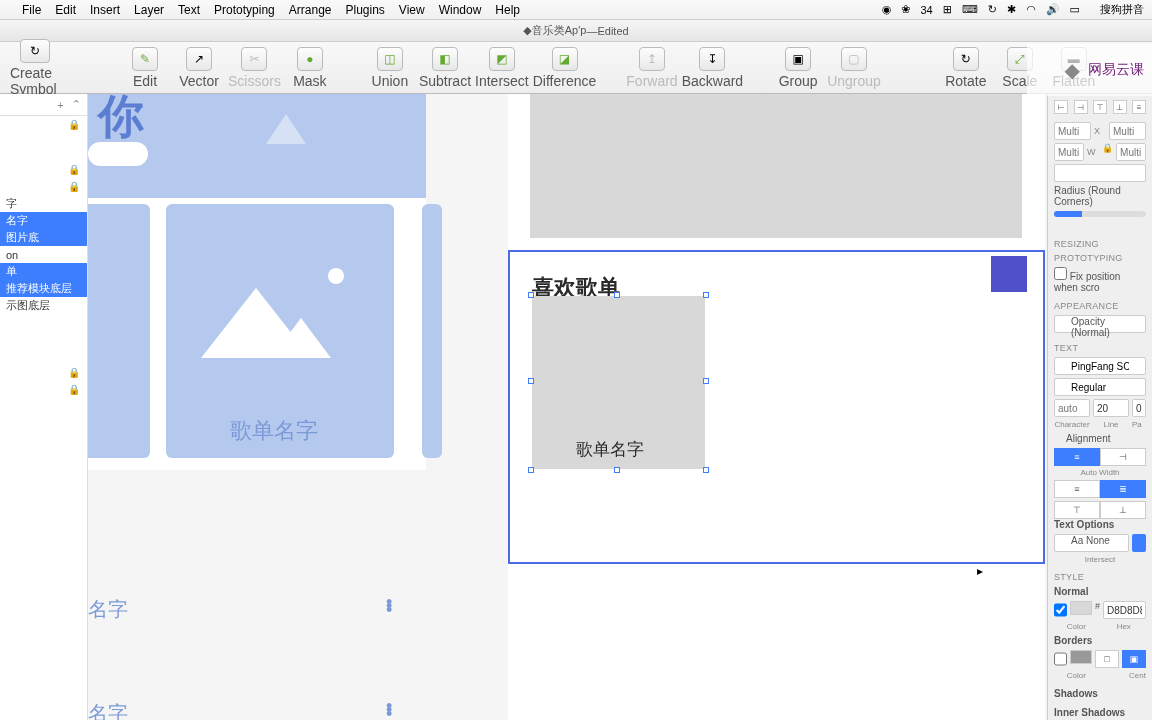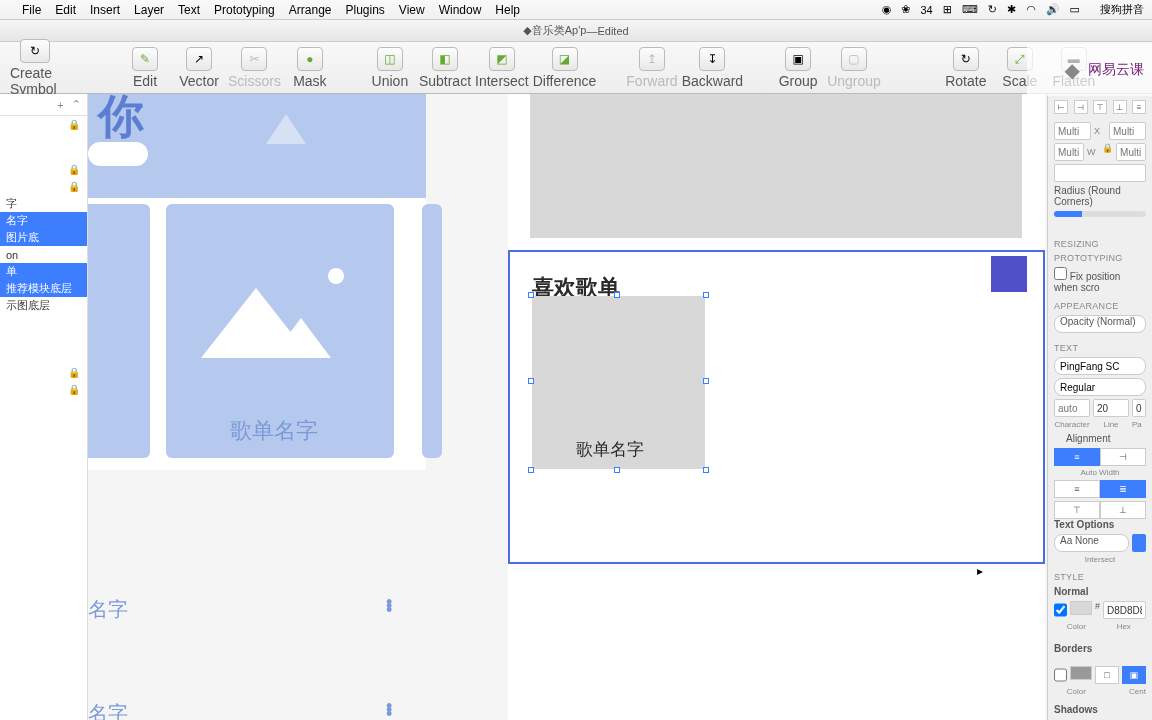--- a/index.html
+++ b/index.html
@@ -34,21 +34,21 @@
     .card-selected { position: absolute; left: 22px; top: 44px; width: 173px; height: 173px; background: #d8d8d8; }
     .card-text { position: absolute; left: 66px; top: 186px; font-size: 17px; color: #2a2a2a; }
     .sel-handle { position: absolute; width: 6px; height: 6px; background: #fff; border: 1px solid #3d7eff; }
     .right-panel { width: 105px; background: #efefef; border-left: 1px solid #ccc; font-size: 10px; color: #555; padding: 6px; overflow: hidden; }
     .rp-section { margin-bottom: 22px; }
     .rp-label { font-size: 9px; color: #888; text-transform: uppercase; margin-bottom: 4px; letter-spacing: 0.3px; }
     .rp-row { display: flex; gap: 3px; margin-bottom: 3px; }
     .rp-input { flex: 1; min-width: 0; height: 18px; background: #fff; border: 1px solid #ccc; border-radius: 2px; font-size: 10px; padding: 0 3px; color: #999; }
     .rp-input.dark { color: #333; }
     .rp-suffix { width: 12px; font-size: 9px; display: flex; align-items: center; color: #888; }
-    .rp-select { height: 18px; width: 100%; background: #fff; border: 1px solid #ccc; border-radius: 8px; font-size: 10px; padding: 0 5px; }
+    .rp-select { height: 18px; width: 100%; background: #fff; border: 1px solid #ccc; border-radius: 2px; font-size: 10px; padding: 0 16px; }
     .align-btns { display: flex; gap: 0; }
     .align-btn { flex: 1; height: 18px; border: 1px solid #ccc; background: #fff; display: flex; align-items: center; justify-content: center; font-size: 9px; }
     .align-btn.active { background: #3d7eff; color: #fff; border-color: #3d7eff; }
     .sub-label { font-size: 8px; color: #888; text-align: center; margin-top: 2px; }
     .swatch { width: 22px; height: 14px; border: 1px solid #ccc; background: #d8d8d8; }
     .pointer { position: absolute; left: 889px; top: 470px; font-size: 12px; }
     .right-cloud { position: absolute; right: 0; top: 44px; height: 52px; width: 125px; display: flex; align-items: center; justify-content: flex-end; gap: 8px; padding: 0 8px; font-size: 10px; color: #888; background: rgba(255,255,255,0.7); }
     .align-top-row { display: flex; gap: 2px; margin-bottom: 8px; justify-content: space-between; }
     .align-top-row span { width: 14px; height: 14px; border: 1px solid #ccc; display: flex; align-items: center; justify-content: center; font-size: 8px; background: #fff; }
     .dots-more { position: absolute; color: #7b99d8; font-size: 18px; display: flex; flex-direction: column; gap: 3px; line-height: 4px; }
@@ -347,21 +347,21 @@
     <div class="rp-row">
         <input type="checkbox" checked="" style="">
         <div class="swatch"></div>
         <span style="font-size:9px;">#</span>
         <input class="rp-input dark" value="D8D8D8" style="">
       </div>
     <div class="rp-row" style="font-size:8px;color:#888;">
         <span style="flex:1;text-align:center;">Color</span>
         <span style="flex:1;text-align:center;">Hex</span>
       </div>
-    <div style="font-size:10px;font-weight:600;margin:12px 0;">Borders</div>
+    <div style="font-size:10px;font-weight:600;margin:4px 0;">Borders</div>
     <div class="rp-row">
         <input type="checkbox" style="">
         <div class="swatch" style="background:#999;"></div>
         <div class="align-btn" style="width:18px;">□</div>
         <div class="align-btn active" style="width:18px;">▣</div>
       </div>
     <div class="rp-row" style="font-size:8px;color:#888;">
         <span style="flex:1;text-align:center;">Color</span>
         <span style="flex:1;text-align:right;">Cent</span>
       </div>

